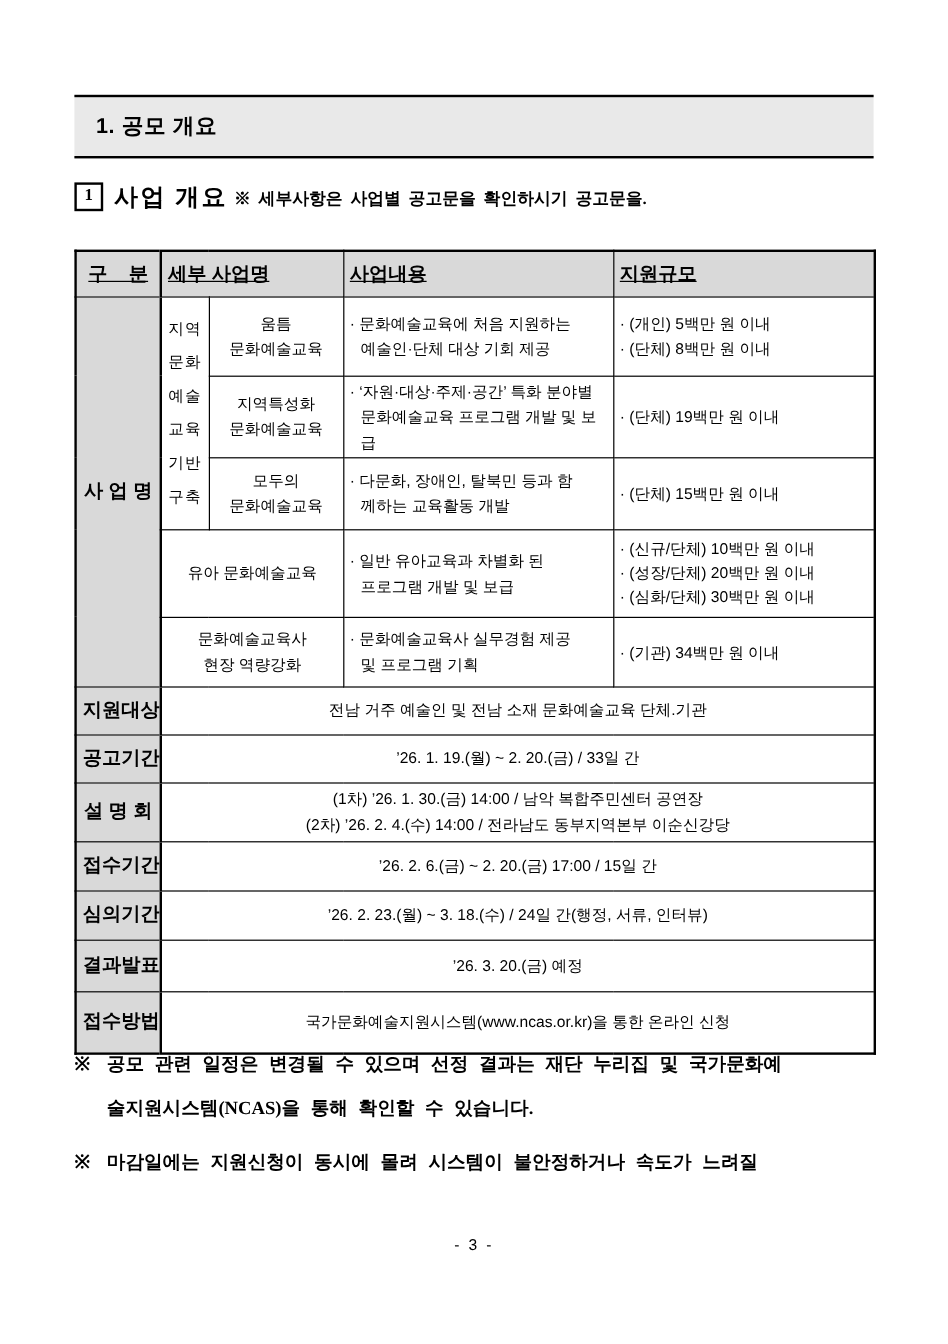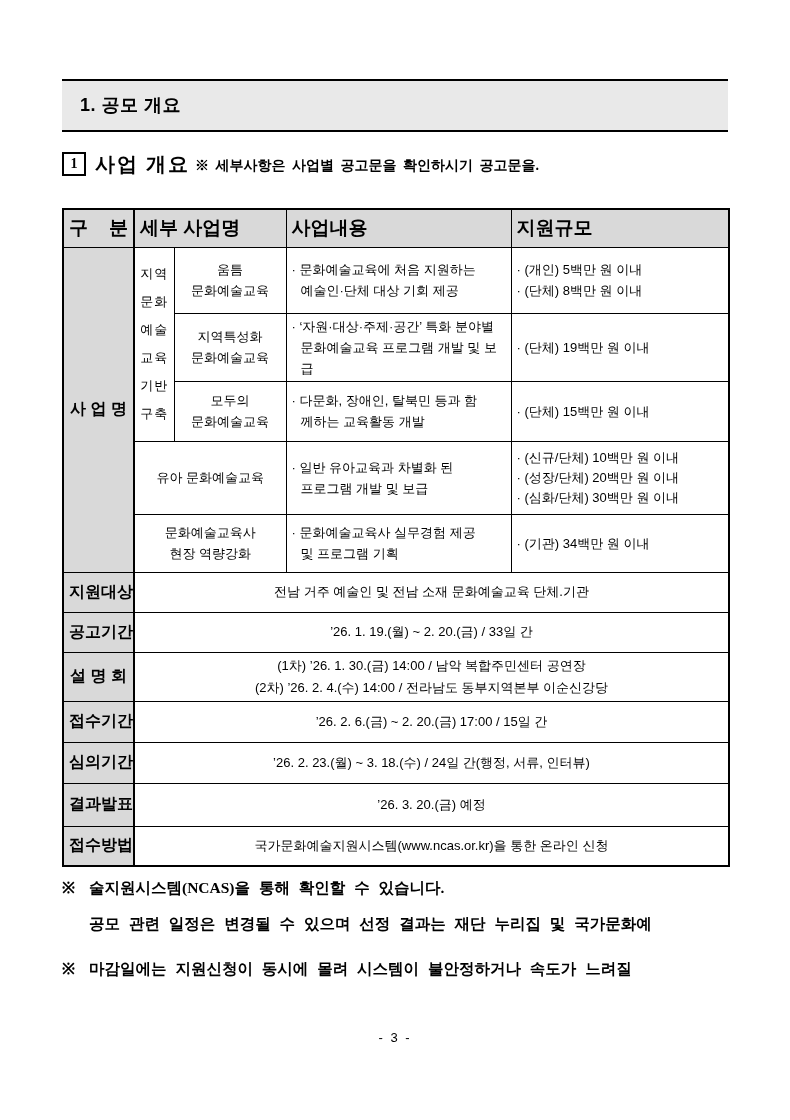--- a/index.html
+++ b/index.html
@@ -23,21 +23,21 @@
             font-size:14px;word-spacing:3px;padding-top:3px;}
   
   table.main{left:62px;top:208px;width:666px;border-collapse:collapse;table-layout:fixed;
              position:absolute;border:2px solid #000;}
   td{border-left:1px solid #000;border-right:1px solid #000;
      border-top:1.5px solid #000;border-bottom:1.5px solid #000;
      padding:2px 5px;vertical-align:middle;font-size:13px;overflow:hidden;}
   td.gray{background:#d9d9d9;font-weight:bold;text-align:center;white-space:pre;
           font-size:16px;border-right:2px solid #000;}
   tr.hdr td{background:#d9d9d9;font-weight:bold;white-space:pre;
-            font-size:19px;}
+            font-size:16px;text-decoration:underline;}
   td.vert{text-align:center;padding:2px 2px;margin-left:36px;}
   td.vert div{line-height:28px;letter-spacing:1px;}
   td.pname{text-align:center;}
   td.pname div{line-height:21px;}
   td.pcontent div,td.psupport div{line-height:21px;}
   td.psupport.tight div{line-height:20px;}
   .indent{padding-left:9px;}
   td.ivalue{text-align:center;}
   td.ivalue div{line-height:22px;}
   
@@ -191,34 +191,34 @@
     <td class="ivalue" colspan="4">
       <div>’26. 2. 23.(월) ~ 3. 18.(수) / 24일 간(행정, 서류, 인터뷰)</div>
     </td>
   </tr>
   <tr style="height:43px">
     <td class="gray">결과발표</td>
     <td class="ivalue" colspan="4">
       <div>’26. 3. 20.(금) 예정</div>
     </td>
   </tr>
-  <tr style="height:40px">
+  <tr style="height:52px">
     <td class="gray">접수방법</td>
     <td class="ivalue" colspan="4">
       <div>국가문화예술지원시스템(www.ncas.or.kr)을 통한 온라인 신청</div>
     </td>
   </tr>
 </tbody>
   </table>
 
 <div class="abs notes">
   <div class="note">
     <span class="mark">※</span>
+    <div class="nline">공모 관련 일정은 변경될 수 있으며 선정 결과는 재단 누리집 및 국가문화예</div>
     <div class="nline">술지원시스템(NCAS)을 통해 확인할 수 있습니다.</div>
-    <div class="nline">공모 관련 일정은 변경될 수 있으며 선정 결과는 재단 누리집 및 국가문화예</div>
   </div>
   <div class="note">
     <span class="mark">※</span>
     <div class="nline">마감일에는 지원신청이 동시에 몰려 시스템이 불안정하거나 속도가 느려질</div>
   </div>
 </div>
 
 <div class="abs footer">- 3 -</div>
 
 </body></html>

